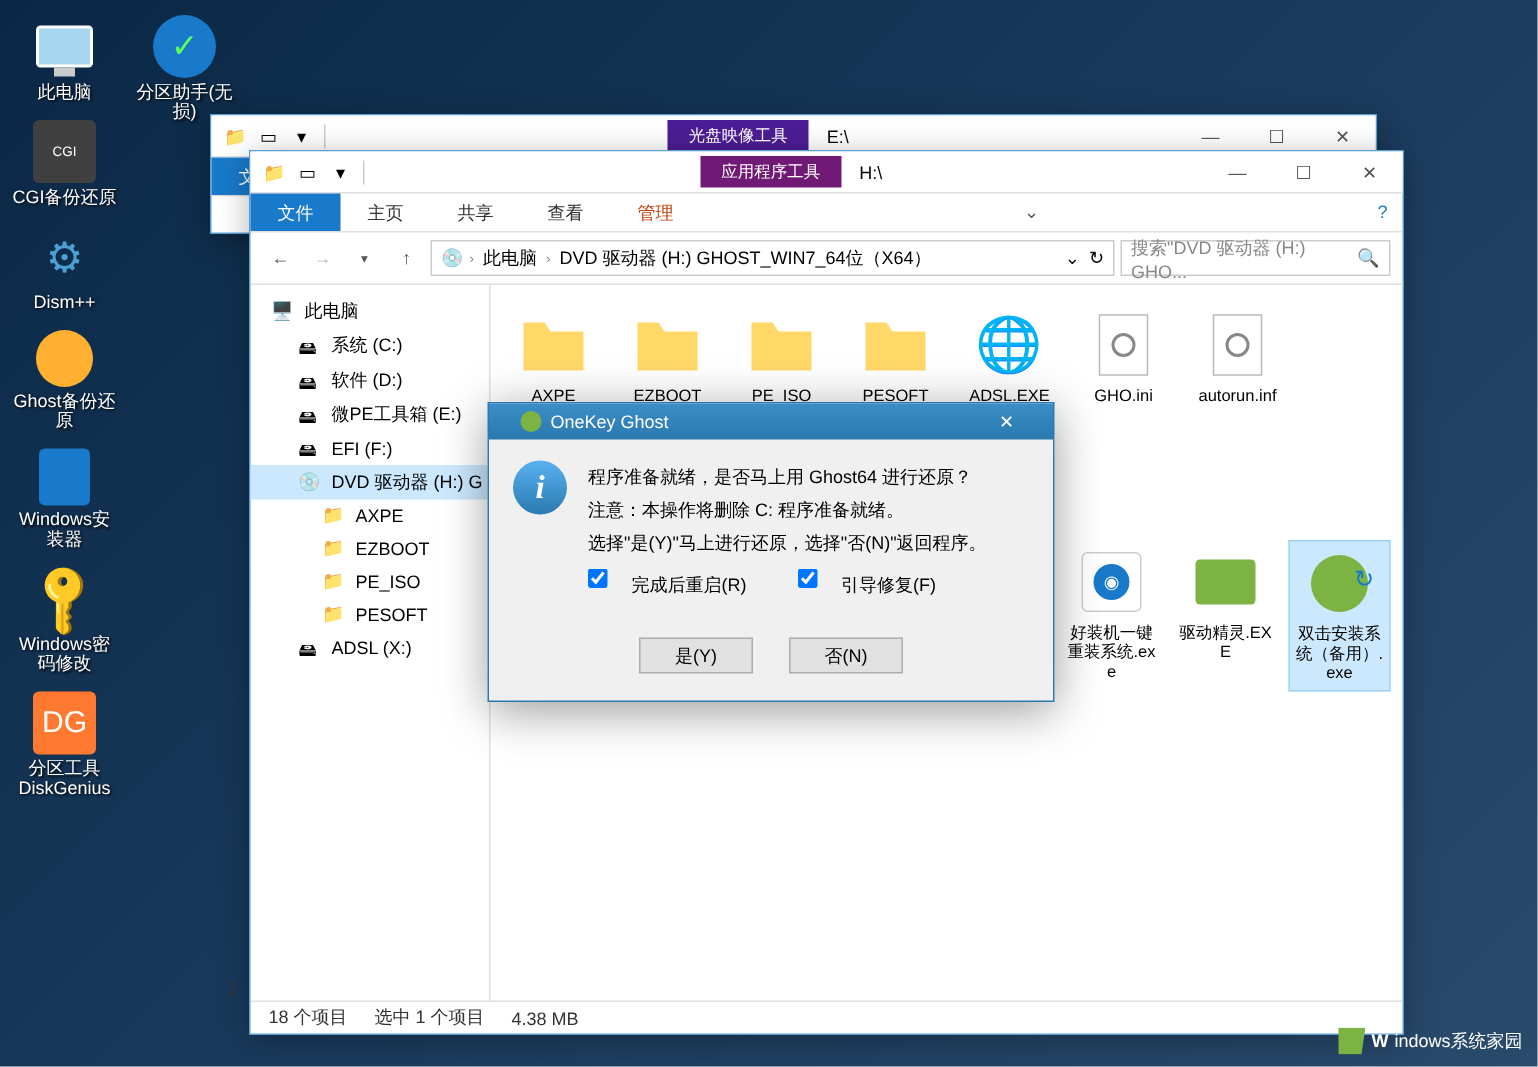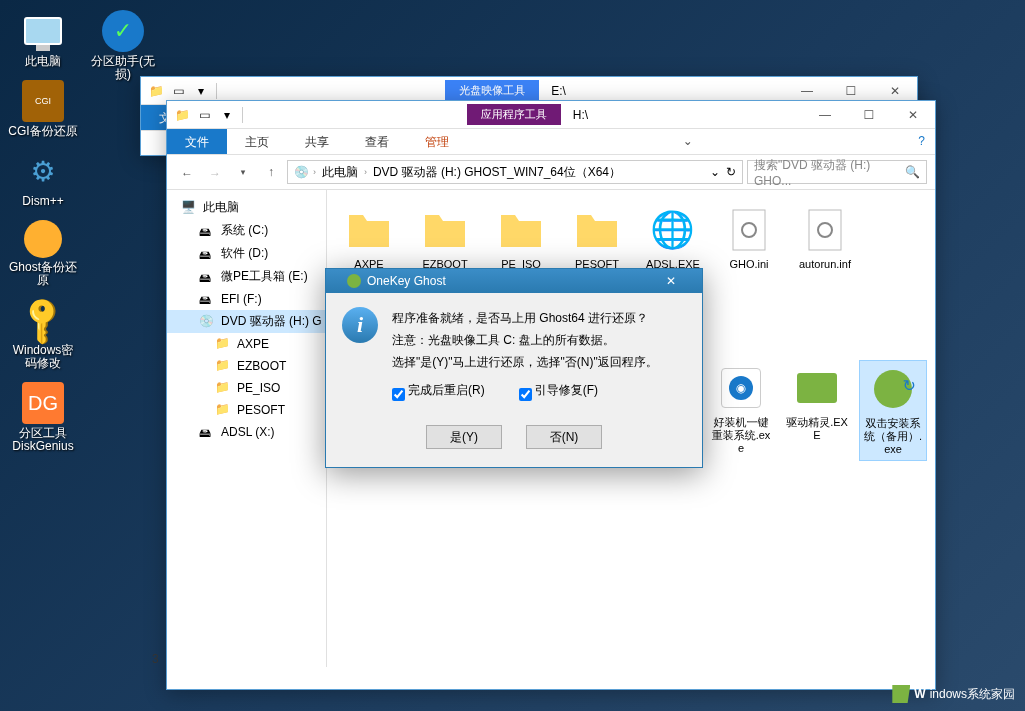--- a/index.html
+++ b/index.html
@@ -14,21 +14,21 @@
 .desk-col:nth-child(1) { position: absolute; left: 8px; top: 10px; }
 .desk-col:nth-child(2) { position: absolute; left: 88px; top: 10px; }
 
 
 .window { position: absolute; background: #fff; border: 1px solid #5a9fd4; box-shadow: 0 4px 20px rgba(0,0,0,0.3); }
 .window-bg { top: 76px; left: 140px; width: 778px; height: 80px; }
 .window-main { top: 100px; left: 166px; width: 770px; height: 590px; }
 .titlebar { height: 28px; display: flex; align-items: center; background: #fff; border-bottom: 1px solid #e0e0e0; }
 .qat { display: flex; align-items: center; padding: 0 6px; gap: 2px; }
 .qat-ico { width: 20px; height: 20px; display: flex; align-items: center; justify-content: center; }
-.tab-extra { background: #3b82f6; color: #fff; padding: 3px 14px; margin-left: auto; font-size: 11px; }
+.tab-extra { background: #4c1d95; color: #fff; padding: 3px 14px; margin-left: auto; font-size: 11px; }
 .tab-extra.purple { background: #701a75; }
 .wincontrols { margin-left: auto; display: flex; }
 .wincontrols div { width: 44px; height: 28px; display: flex; align-items: center; justify-content: center; color: #555; }
 
 .ribbon { display: flex; height: 26px; align-items: stretch; border-bottom: 1px solid #e0e0e0; }
 .ribbon-file { background: #1979ca; color: #fff; padding: 5px 18px; font-size: 12px; }
 .ribbon-tab { padding: 5px 18px; font-size: 12px; color: #333; }
 .ribbon-collapse { margin-left: auto; padding: 5px 10px; color: #555; }
 
 .addressbar-row { display: flex; padding: 5px 8px; gap: 4px; align-items: center; border-bottom: 1px solid #e0e0e0; }
@@ -57,21 +57,21 @@
 .statusbar { height: 22px; border-top: 1px solid #e0e0e0; display: flex; align-items: center; padding: 0 12px; gap: 18px; font-size: 12px; color: #333; }
 
 
 .dialog { position: absolute; top: 268px; left: 325px; width: 378px; background: #f0f0f0; border: 1px solid #2a7ab0; box-shadow: 0 6px 30px rgba(0,0,0,0.4); }
 .dlg-title { background: linear-gradient(#3b8dc7, #2a7ab0); color: #fff; padding: 5px 21px; display: flex; align-items: center; gap: 6px; }
 .dlg-close { margin-left: auto; width: 20px; text-align: center; font-family: Arial; }
 .dlg-body { display: flex; padding: 14px 16px 10px; gap: 14px; }
 .dlg-icon { width: 36px; height: 36px; border-radius: 50%; background: linear-gradient(#5ab0f0, #2a7ab0); display: flex; align-items: center; justify-content: center; color: #fff; font-size: 22px; font-weight: bold; flex-shrink: 0; font-family: Georgia, serif; font-style: italic; }
 .dlg-text { font-size: 12px; line-height: 22px; }
 .dlg-checks { display: flex; gap: 34px; padding: 6px 0 0 0; }
-.dlg-checks label { display: flex; align-items: flex-end; gap: 3px; }
+.dlg-checks label { display: flex; align-items: flex-start; gap: 16px; }
 .dlg-buttons { display: flex; justify-content: center; gap: 24px; padding: 14px 0 18px; }
 .dlg-buttons button { width: 76px; height: 24px; background: #e1e1e1; border: 1px solid #adadad; font-size: 12px; cursor: pointer; }
 
 .watermark { position: absolute; bottom: 8px; right: 10px; color: #fff; font-size: 14px; display: flex; align-items: center; gap: 4px; }
 .watermark-logo { width: 18px; height: 18px; background: #7cb342; clip-path: polygon(0 0, 100% 0, 85% 100%, 0 100%); }
 
 .ico-monitor { background: #a8d8f0; border: 2px solid #fff; border-radius: 3px; width: 38px; height: 28px; position: relative; }
 .ico-monitor::after { content: ''; position: absolute; bottom: -8px; left: 50%; transform: translateX(-50%); width: 14px; height: 6px; background: #ccc; }
 </style>
 </head>
@@ -79,30 +79,34 @@
 
 <div class="desktop">
   <div class="desk-col">
     <div class="desk-icon">
         <div class="desk-icon-img">
           <div class="ico-monitor"></div>
         </div>
         <div class="desk-icon-label">此电脑</div>
       </div>
     <div class="desk-icon">
-        <div class="desk-icon-img" style="background:#a16207;color:#fff;font-size:9px">CGI</div>
+        <div class="desk-icon-img" style="background:#404040;color:#fff;font-size:9px">CGI</div>
         <div class="desk-icon-label">CGI备份还原</div>
       </div>
     <div class="desk-icon">
         <div class="desk-icon-img" style="color:#4a9fd4;font-size:28px">⚙</div>
         <div class="desk-icon-label">Dism++</div>
       </div>
     <div class="desk-icon">
         <div class="desk-icon-img" style="background:#ffb030;border-radius:50%;width:38px;height:38px"></div>
         <div class="desk-icon-label">Ghost备份还原</div>
+      </div>
+    <div class="desk-icon">
+        <div class="desk-icon-img" style="background:#1979ca;width:34px;height:38px"></div>
+        <div class="desk-icon-label">Windows安装器</div>
       </div>
     <div class="desk-icon">
         <div class="desk-icon-img" style="color:#ffb030;font-size:34px;transform:rotate(-45deg)">🔑</div>
         <div class="desk-icon-label">Windows密码修改</div>
       </div>
     <div class="desk-icon">
         <div class="desk-icon-img" style="background:#ff7a30;color:#fff;font-size:20px">DG</div>
         <div class="desk-icon-label">分区工具DiskGenius</div>
       </div>
   </div>
@@ -319,35 +323,40 @@
           <div class="file-ico">
             <div style="width:38px;height:38px;background:#7cb342;border-radius:50%;position:relative">
               <div style="position:absolute;top:6px;right:-4px;color:#1979ca;font-size:16px">↻</div>
             </div>
           </div>
           <div class="file-label">双击安装系统（备用）.exe</div>
         </div>
     </div>
   </div>
 
+  <div class="statusbar">
+    <span>18 个项目</span>
+    <span>选中 1 个项目</span>
+    <span>4.38 MB</span>
+  </div>
 </div>
 
 <div style="position:absolute;top:652px;left:152px;font-size:12px;color:#333">3</div>
 
 <div class="dialog">
   <div class="dlg-title">
     <span style="width:14px;height:14px;background:#7cb342;border-radius:50%"></span>
     <span>OneKey Ghost</span>
     <span class="dlg-close">✕</span>
   </div>
   <div class="dlg-body">
     <div class="dlg-icon">i</div>
     <div class="dlg-text">
       <div>程序准备就绪，是否马上用 Ghost64 进行还原？</div>
-      <div>注意：光盘映像工具 C: 盘上的所有数据。</div>
+      <div>注意：本操作将删除 C: 程序准备就绪。</div>
       <div>选择"是(Y)"马上进行还原，选择"否(N)"返回程序。</div>
       <div class="dlg-checks">
         <label>
             <input type="checkbox" checked="" style="">
             <span>完成后重启(R)</span>
           </label>
         <label>
             <input type="checkbox" checked="" style="">
             <span>引导修复(F)</span>
           </label>

